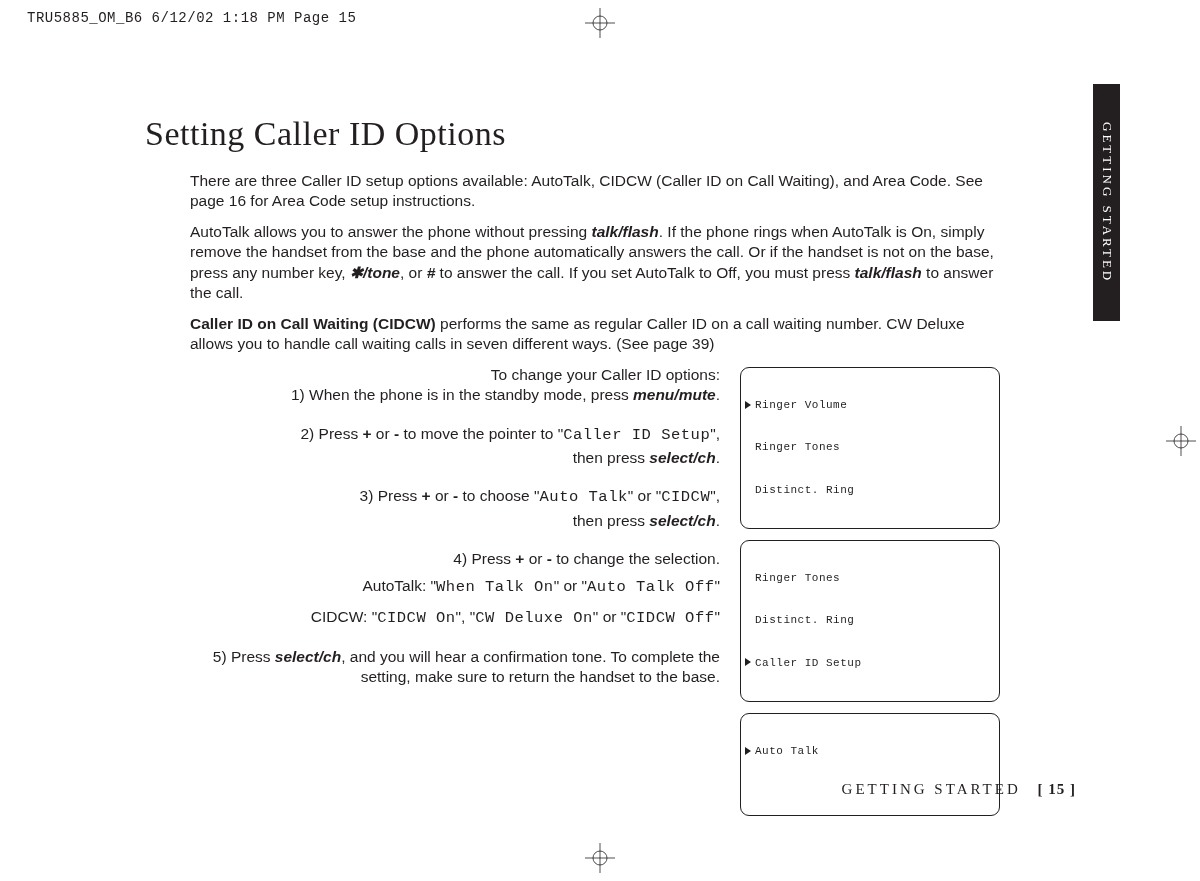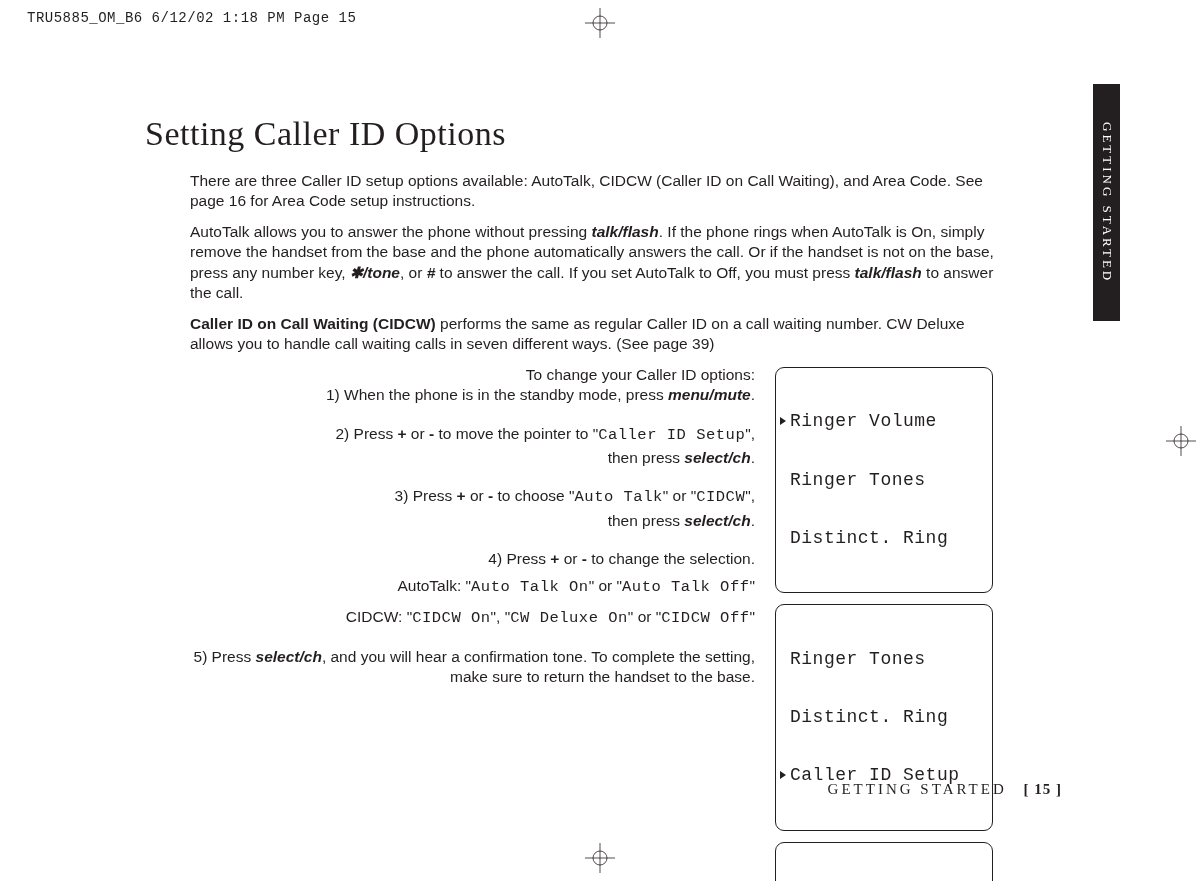--- a/index.html
+++ b/index.html
@@ -101,46 +101,46 @@
     display: flex;
     flex-direction: column;
     gap: 11px;
     padding-top: 2px;
   }
   .screen {
     border: 1.5px solid #231f20;
     border-radius: 9px;
     padding: 4px 6px 4px 4px;
     font-family: "Courier New", monospace;
-    font-size: 18px;
+    font-size: 11px;
     line-height: 1.15;
     letter-spacing: 0.5px;
     white-space: pre;
-    width: 218px;
+    width: 260px;
   }
   .screen .row { display:flex; align-items:center; height:17px;}
   .ptr {
     display:inline-block;
     width:10px;
     text-align:left;
   }
   .ptr.on::before{
     content:"";
     display:inline-block;
     width:0; height:0;
     border-top:4px solid transparent;
     border-bottom:4px solid transparent;
     border-left:6px solid #231f20;
     vertical-align:middle;
     margin-bottom:1px;
   }
   .footer {
     position: absolute;
     bottom: 32px;
-    right: 58px;
+    right: 44px;
     font-family: Georgia, serif;
     font-size: 15px;
     letter-spacing: 3px;
   }
   .footer .sec { font-weight: normal; }
   .footer .pg  { font-weight: bold; letter-spacing: 1px; margin-left:10px;}
 </style>
 </head>
 <body>
 
@@ -204,21 +204,21 @@
             <div class="subline"><span>then press </span><span class="bolditalic">select/ch</span><span>.</span></div>
           </div>
 
           <div class="step">
             <span>3) Press </span><span class="bold">+</span><span> or </span><span class="bold">-</span><span> to choose "</span><span class="lcd">Auto Talk</span><span>" or "</span><span class="lcd">CIDCW</span><span>",</span>
             <div class="subline"><span>then press </span><span class="bolditalic">select/ch</span><span>.</span></div>
           </div>
 
           <div class="step">
             <span>4) Press </span><span class="bold">+</span><span> or </span><span class="bold">-</span><span> to change the selection.</span>
-            <div class="subline" style="margin-top:6px;"><span>AutoTalk: "</span><span class="lcd">Auto Talk On</span><span>" or "</span><span class="lcd">Auto Talk Off</span><span>"</span></div>
+            <div class="subline" style="margin-top:6px;"><span>AutoTalk: "</span><span class="lcd">When Talk On</span><span>" or "</span><span class="lcd">Auto Talk Off</span><span>"</span></div>
             <div class="subline" style="margin-top:10px;"><span>CIDCW: "</span><span class="lcd">CIDCW On</span><span>", "</span><span class="lcd">CW Deluxe On</span><span>" or "</span><span class="lcd">CIDCW Off</span><span>"</span></div>
           </div>
 
           <div class="step">
             <span>5) Press </span><span class="bolditalic">select/ch</span><span>, and you will hear a confirmation tone. To complete the setting, make sure to return the handset to the base.</span>
           </div>
 
         </div>
 
         <div class="rightcol">

